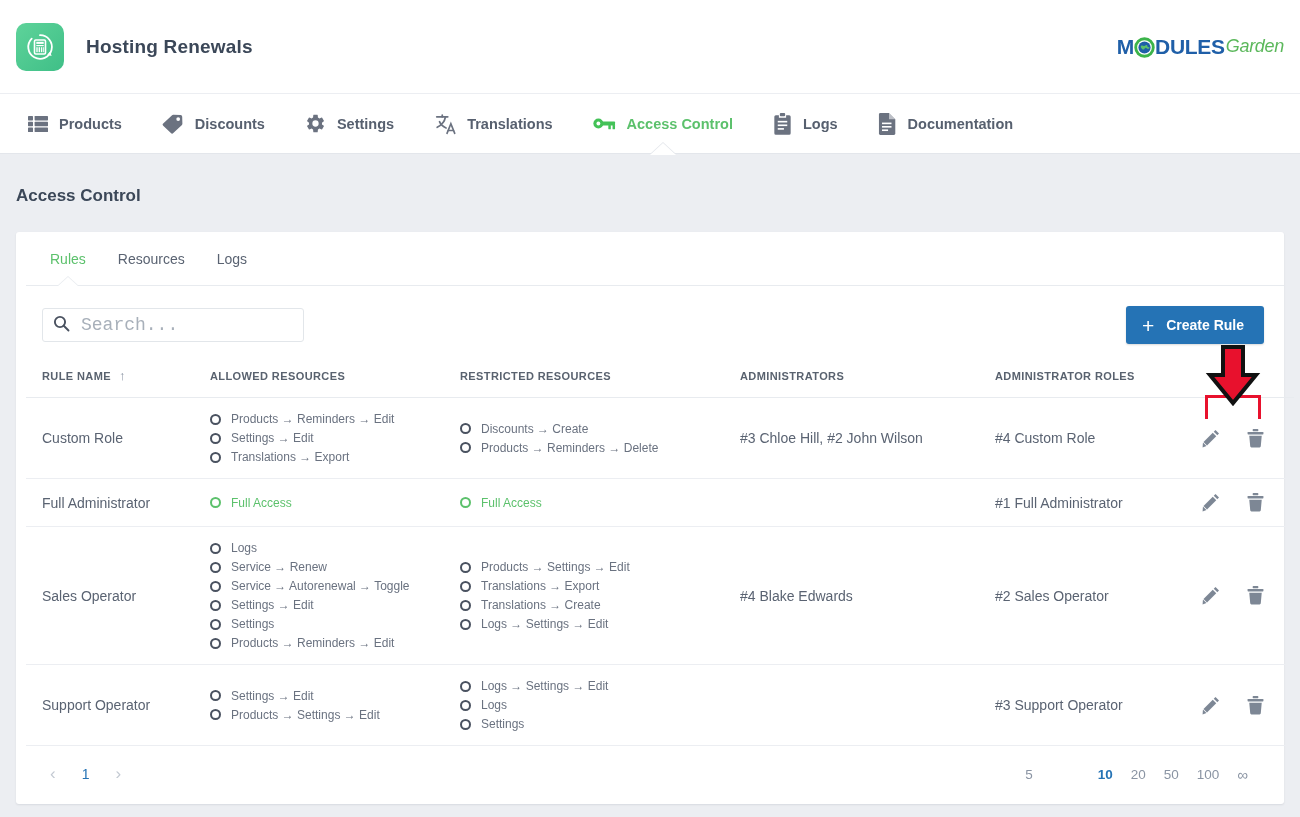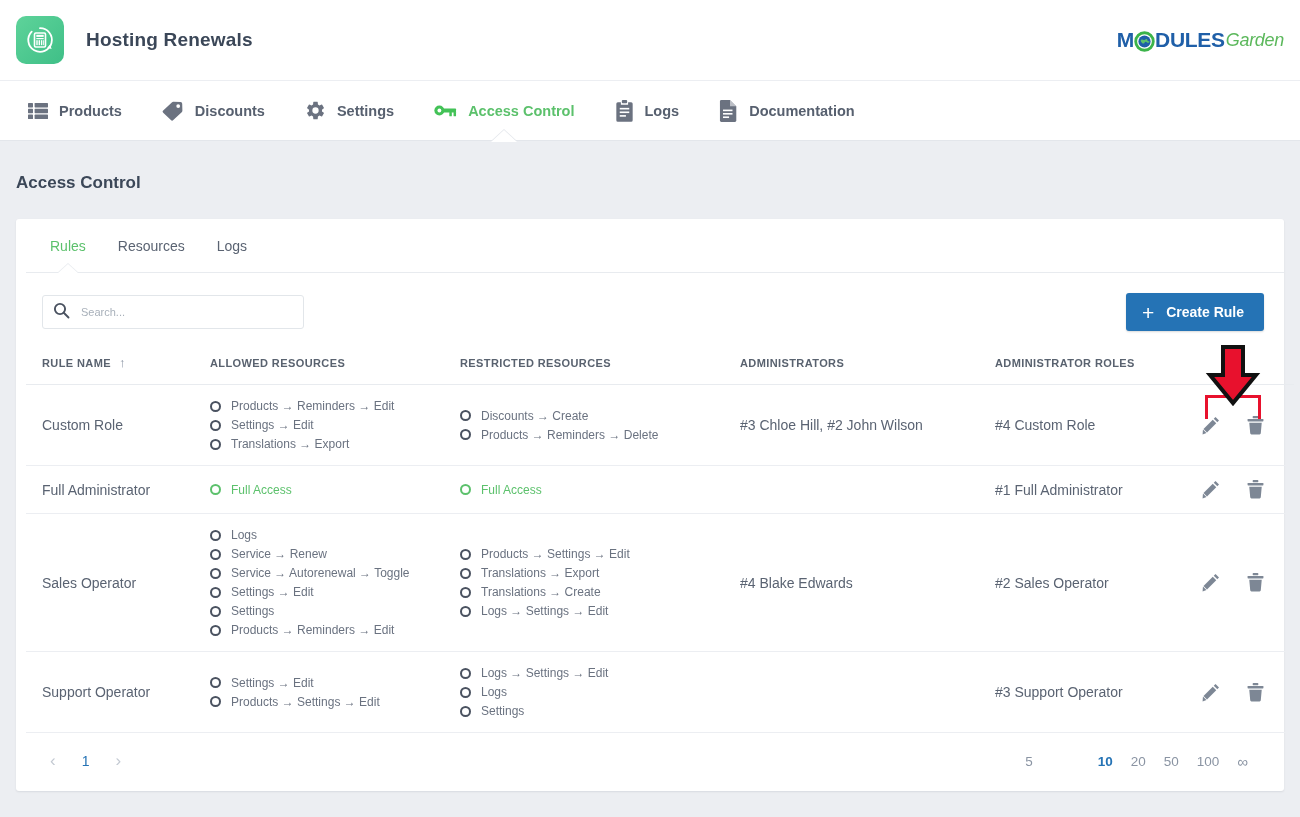--- a/index.html
+++ b/index.html
@@ -6,21 +6,21 @@
   html, body {
     margin: 0; padding: 0;
     width: 1300px; height: 817px;
     background: #eceef2;
     font-family: "Liberation Sans", sans-serif;
     overflow: hidden;
   }
 
   
   .app-header {
-    height: 81px; background: #ffffff;
+    height: 94px; background: #ffffff;
     display: flex; align-items: center;
     padding: 0 16px 0 8px;
     border-bottom: 1px solid #eceef2;
     position: relative;
   }
   .app-logo {
     width: 48px; height: 48px; border-radius: 10px;
     background: linear-gradient(135deg, #5ed39a 0%, #3fbf87 100%);
     display: flex; align-items: center; justify-content: center;
     margin-left: 8px; flex: 0 0 auto;
@@ -102,22 +102,22 @@
     display: flex; align-items: center; justify-content: space-between;
     padding: 20px 20px 14px 16px;
   }
   .search-box {
     width: 262px; height: 34px;
     border: 1px solid #e2e6ea; border-radius: 3px;
     display: flex; align-items: center; padding: 0 10px; gap: 9px;
     background: #fff;
   }
   .search-box input {
-    border: none; outline: none; font-size: 11px; color: #5a6372;
-    font-family: Liberation Sans, sans-serif; width: 100%; background: transparent;
+    border: none; outline: none; font-size: 18px; color: #5a6372;
+    font-family: Liberation Mono, monospace; width: 100%; background: transparent;
   }
   .search-box input::placeholder { color: #a8b0ba; }
   .btn-create {
     background: #2573b5; color: #fff; border: none; border-radius: 3px;
     height: 38px; padding: 0 20px 0 16px;
     font-size: 14px; font-weight: bold; font-family: "Liberation Sans", sans-serif;
     display: flex; align-items: center; gap: 12px; cursor: pointer;
     box-shadow: 0 1px 2px rgba(0,0,0,.15);
   }
   .btn-create .plus { font-size: 21px; font-weight: normal; line-height: 1; }
@@ -239,20 +239,33 @@
 
   <div class="nav-item">
     <span class="nav-ico">
       <svg width="21" height="21" viewBox="0 0 24 24" fill="currentColor">
         <path d="M19.4 13a7.8 7.8 0 0 0 0-2l2.1-1.6a.5.5 0 0 0 .1-.6l-2-3.4a.5.5 0 0 0-.6-.2l-2.5 1a7.6 7.6 0 0 0-1.7-1L14.5 2.4a.5.5 0 0 0-.5-.4h-4a.5.5 0 0 0-.5.4L9.2 5.2a7.6 7.6 0 0 0-1.7 1l-2.5-1a.5.5 0 0 0-.6.2l-2 3.4a.5.5 0 0 0 .1.6L4.6 11a7.8 7.8 0 0 0 0 2l-2.1 1.6a.5.5 0 0 0-.1.6l2 3.4a.5.5 0 0 0 .6.2l2.5-1a7.6 7.6 0 0 0 1.7 1l.3 2.8a.5.5 0 0 0 .5.4h4a.5.5 0 0 0 .5-.4l.3-2.8a7.6 7.6 0 0 0 1.7-1l2.5 1a.5.5 0 0 0 .6-.2l2-3.4a.5.5 0 0 0-.1-.6zM12 15.6A3.6 3.6 0 1 1 15.6 12 3.6 3.6 0 0 1 12 15.6z"></path>
       </svg>
     </span>
     <span>Settings</span>
   </div>
 
+  <div class="nav-item">
+    <span class="nav-ico">
+      <svg width="22" height="22" viewBox="0 0 24 24" fill="none" stroke="currentColor" stroke-width="1.9" stroke-linecap="round">
+        <path d="M3 4.2h12"></path>
+          <path d="M9 2.2v2"></path>
+        <path d="M12.4 4.6c-.8 5.2-4 8.6-8.9 11"></path>
+        <path d="M6 9.5c1.4 3.3 4 5.6 7.2 6.8"></path>
+        <path d="M14.2 22.2 18.4 11.6 22.6 22.2" stroke-width="1.8"></path>
+        <path d="M15.6 19.1h5.6" stroke-width="1.8"></path>
+      </svg>
+    </span>
+    <span>Translations</span>
+  </div>
 
   <div class="nav-item active">
     <span class="nav-ico">
       <svg width="23" height="15" viewBox="0 0 24 14" fill="currentColor">
         <circle cx="5.6" cy="7" r="5.2"></circle>
           <circle cx="5.6" cy="7" r="2" fill="#fff"></circle>
         <rect x="9.6" y="5" width="13.4" height="4" rx="0.6"></rect>
         <rect x="16" y="8.6" width="2.6" height="4.4" rx="0.6"></rect>
         <rect x="20.4" y="8.6" width="2.6" height="4.4" rx="0.6"></rect>
       </svg>

